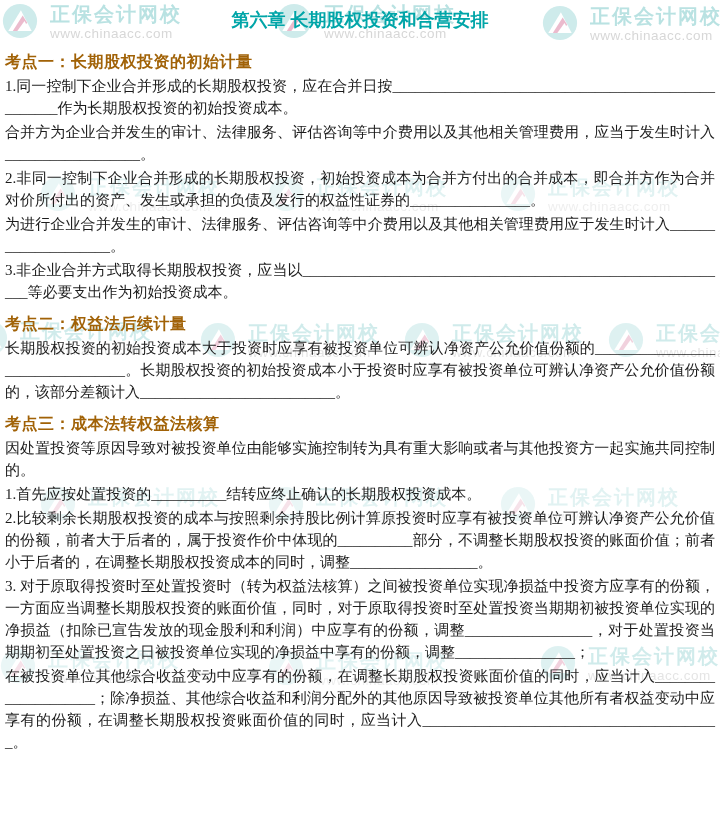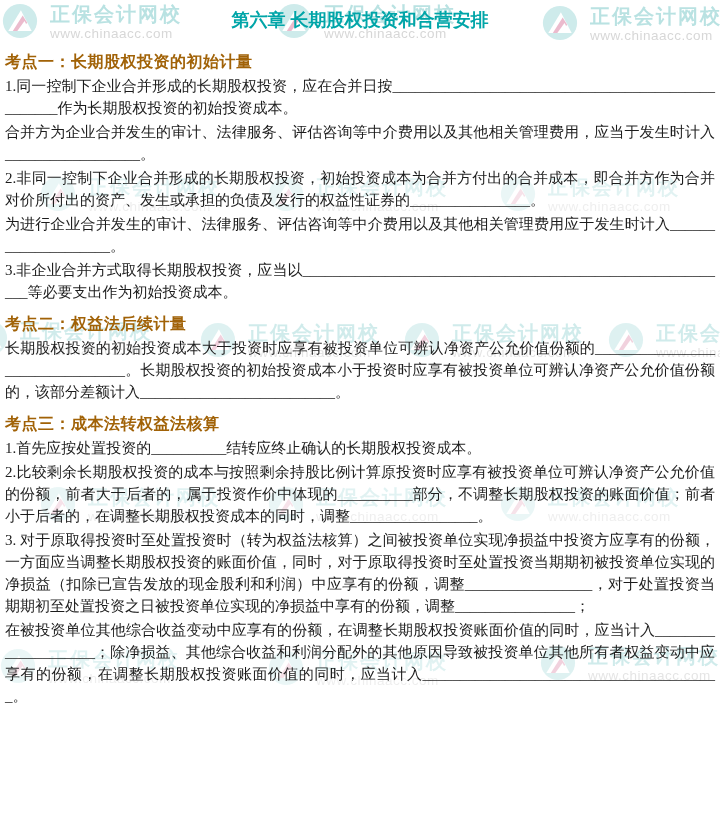--- a/index.html
+++ b/index.html
@@ -271,20 +271,21 @@
       <p class="para">3.非企业合并方式取得长期股权投资，应当以__________________________________________________________等必要支出作为初始投资成本。</p>
     </div>
 
     <div>
       <div class="section-heading">考点二：权益法后续计量</div>
       <p class="para">长期股权投资的初始投资成本大于投资时应享有被投资单位可辨认净资产公允价值份额的________________________________。长期股权投资的初始投资成本小于投资时应享有被投资单位可辨认净资产公允价值份额的，该部分差额计入__________________________。</p>
     </div>
 
     <div>
       <div class="section-heading">考点三：成本法转权益法核算</div>
+      <p class="para">因处置投资等原因导致对被投资单位由能够实施控制转为具有重大影响或者与其他投资方一起实施共同控制的。</p>
       <p class="para">1.首先应按处置投资的__________结转应终止确认的长期股权投资成本。</p>
       <p class="para">2.比较剩余长期股权投资的成本与按照剩余持股比例计算原投资时应享有被投资单位可辨认净资产公允价值的份额，前者大于后者的，属于投资作价中体现的__________部分，不调整长期股权投资的账面价值；前者小于后者的，在调整长期股权投资成本的同时，调整_________________。</p>
       <p class="para">3. 对于原取得投资时至处置投资时（转为权益法核算）之间被投资单位实现净损益中投资方应享有的份额，一方面应当调整长期股权投资的账面价值，同时，对于原取得投资时至处置投资当期期初被投资单位实现的净损益（扣除已宣告发放的现金股利和利润）中应享有的份额，调整_________________，对于处置投资当期期初至处置投资之日被投资单位实现的净损益中享有的份额，调整________________；</p>
       <p class="para">在被投资单位其他综合收益变动中应享有的份额，在调整长期股权投资账面价值的同时，应当计入____________________；除净损益、其他综合收益和利润分配外的其他原因导致被投资单位其他所有者权益变动中应享有的份额，在调整长期股权投资账面价值的同时，应当计入________________________________________。</p>
     </div>
   </div>
 
 </div>
 
 </body></html>

